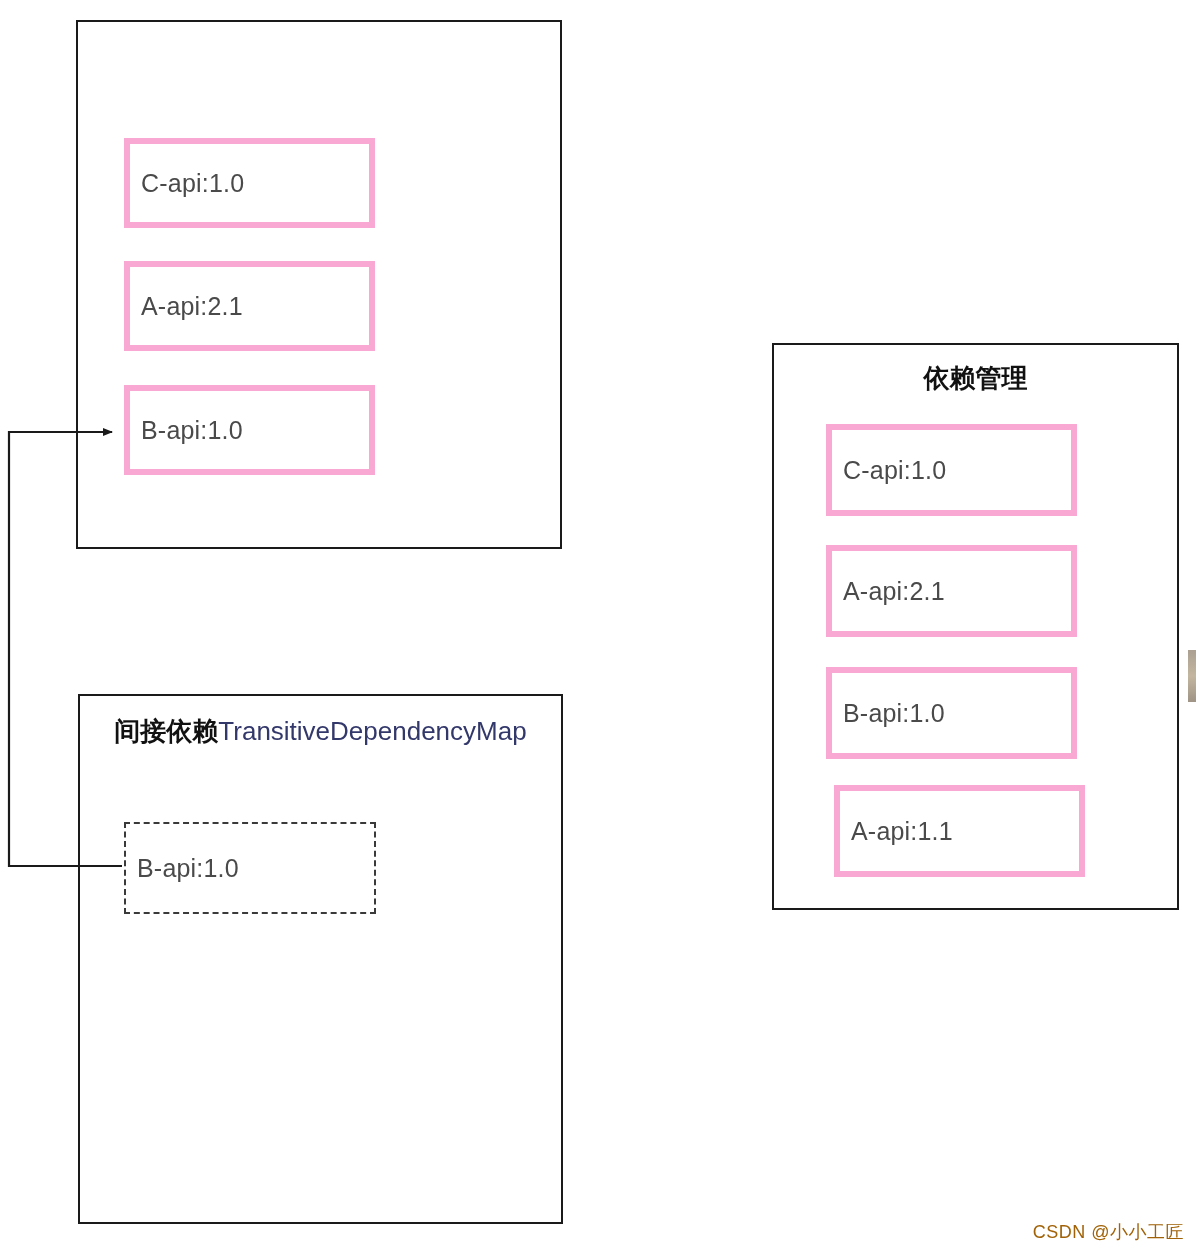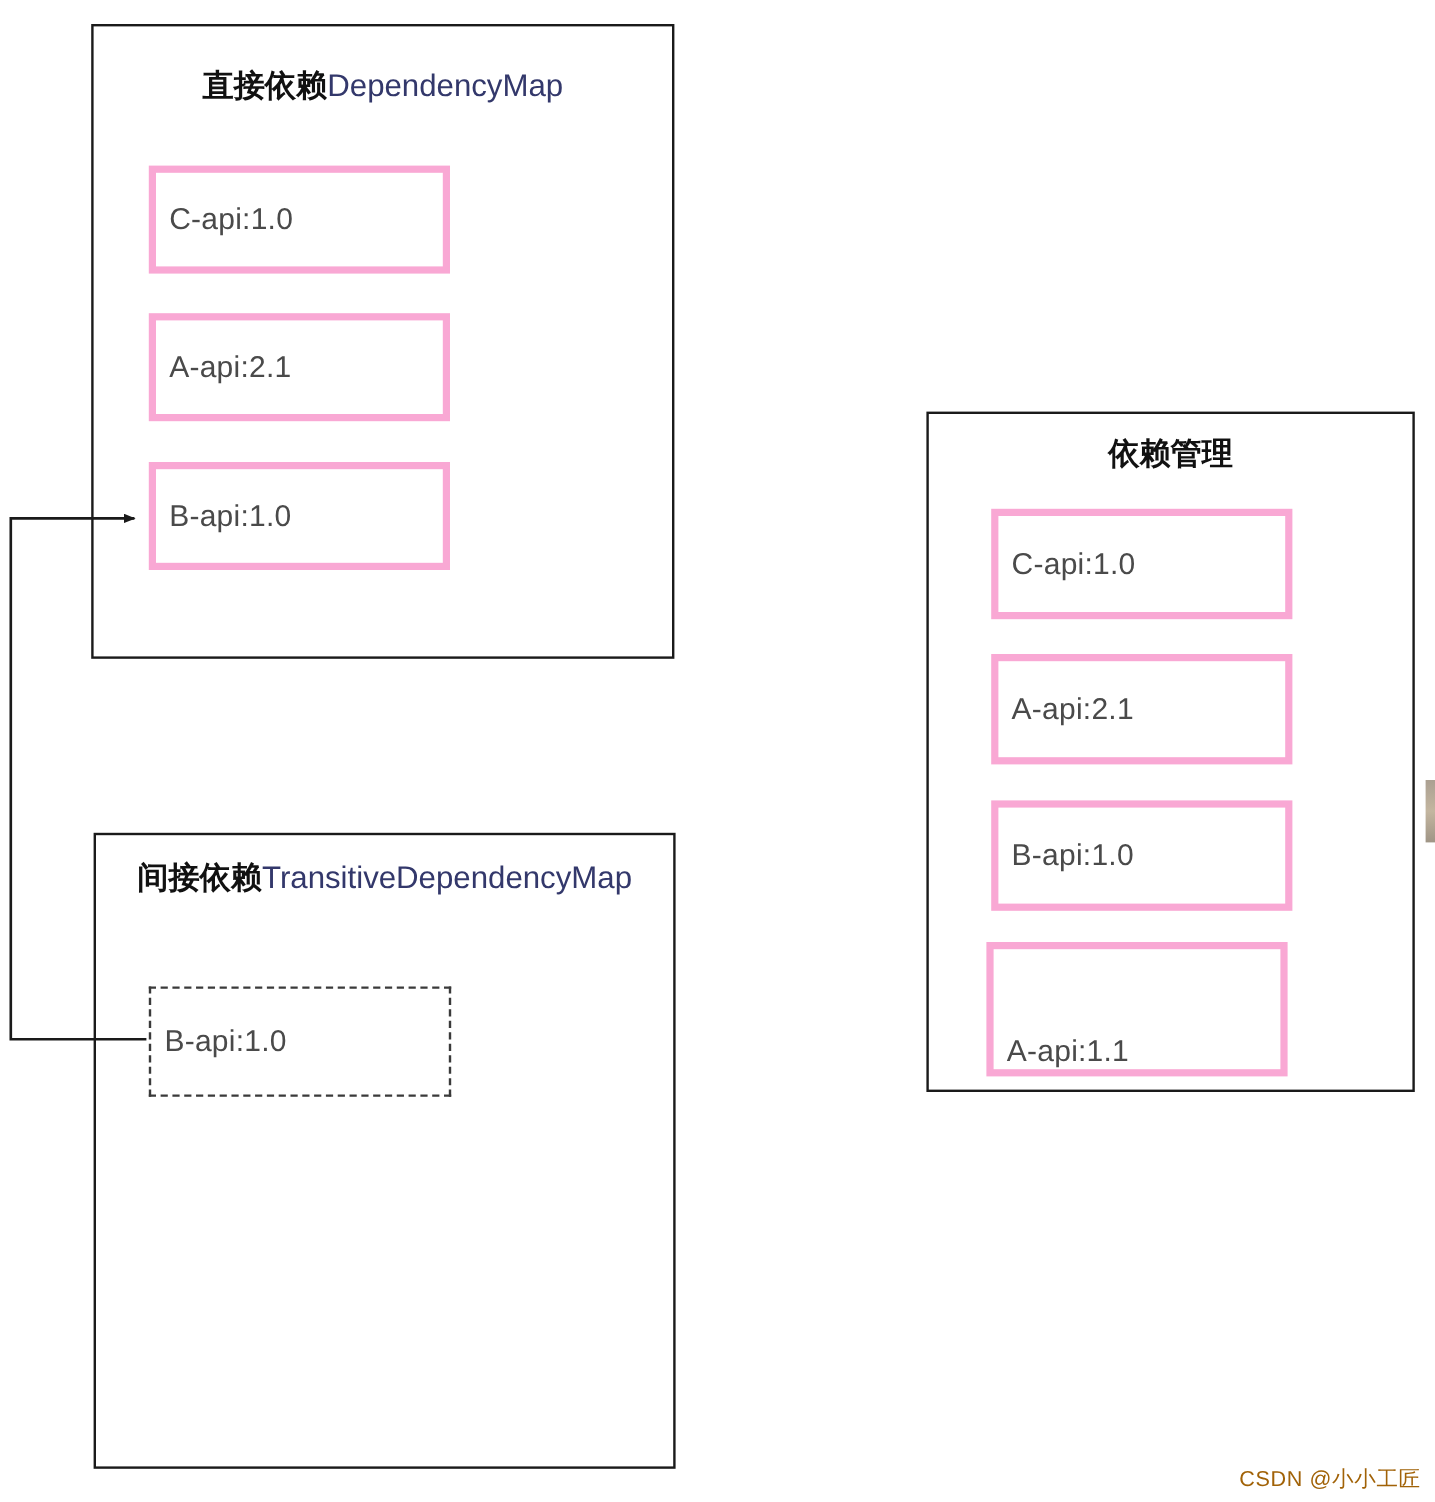--- a/index.html
+++ b/index.html
@@ -86,23 +86,20 @@
     background: linear-gradient(to bottom, #9c8f7e, #b9a98f, #8e8270);
     opacity: 0.85;
   }
 </style>
 </head>
 <body>
 
 <div id="canvas">
 
   <div class="panel" style="left:76px; top:20px; width:486px; height:529px;">
-    <div class="panel-title" style="top:34px;">
-      <span class="cjk">直接依赖</span><span class="latin">DependencyMap</span>
-    </div>
 
     <div class="item-box" style="left:46px; top:116px; width:251px; height:90px;">
       <span class="item-label">C-api:1.0</span>
     </div>
 
     <div class="item-box" style="left:46px; top:239px; width:251px; height:90px;">
       <span class="item-label">A-api:2.1</span>
     </div>
 
     <div class="item-box" style="left:46px; top:363px; width:251px; height:90px;">
@@ -130,21 +127,21 @@
     </div>
 
     <div class="item-box" style="left:52px; top:200px; width:251px; height:92px;">
       <span class="item-label">A-api:2.1</span>
     </div>
 
     <div class="item-box" style="left:52px; top:322px; width:251px; height:92px;">
       <span class="item-label">B-api:1.0</span>
     </div>
 
-    <div class="item-box" style="left:48px; top:440px; width:251px; height:112px;align-items:flex-end;">
+    <div class="item-box" style="left:60px; top:440px; width:251px; height:92px;">
       <span class="item-label">A-api:1.1</span>
     </div>
   </div>
 
   <svg class="connector-svg" viewBox="0 0 1196 1252" xmlns="http://www.w3.org/2000/svg">
     <defs>
       <marker id="arrowhead" markerWidth="10" markerHeight="8" refX="9" refY="4" orient="auto" markerUnits="userSpaceOnUse">
         <path d="M0,0 L10,4 L0,8 z" fill="#1a1a1a"></path>
       </marker>
     </defs>

